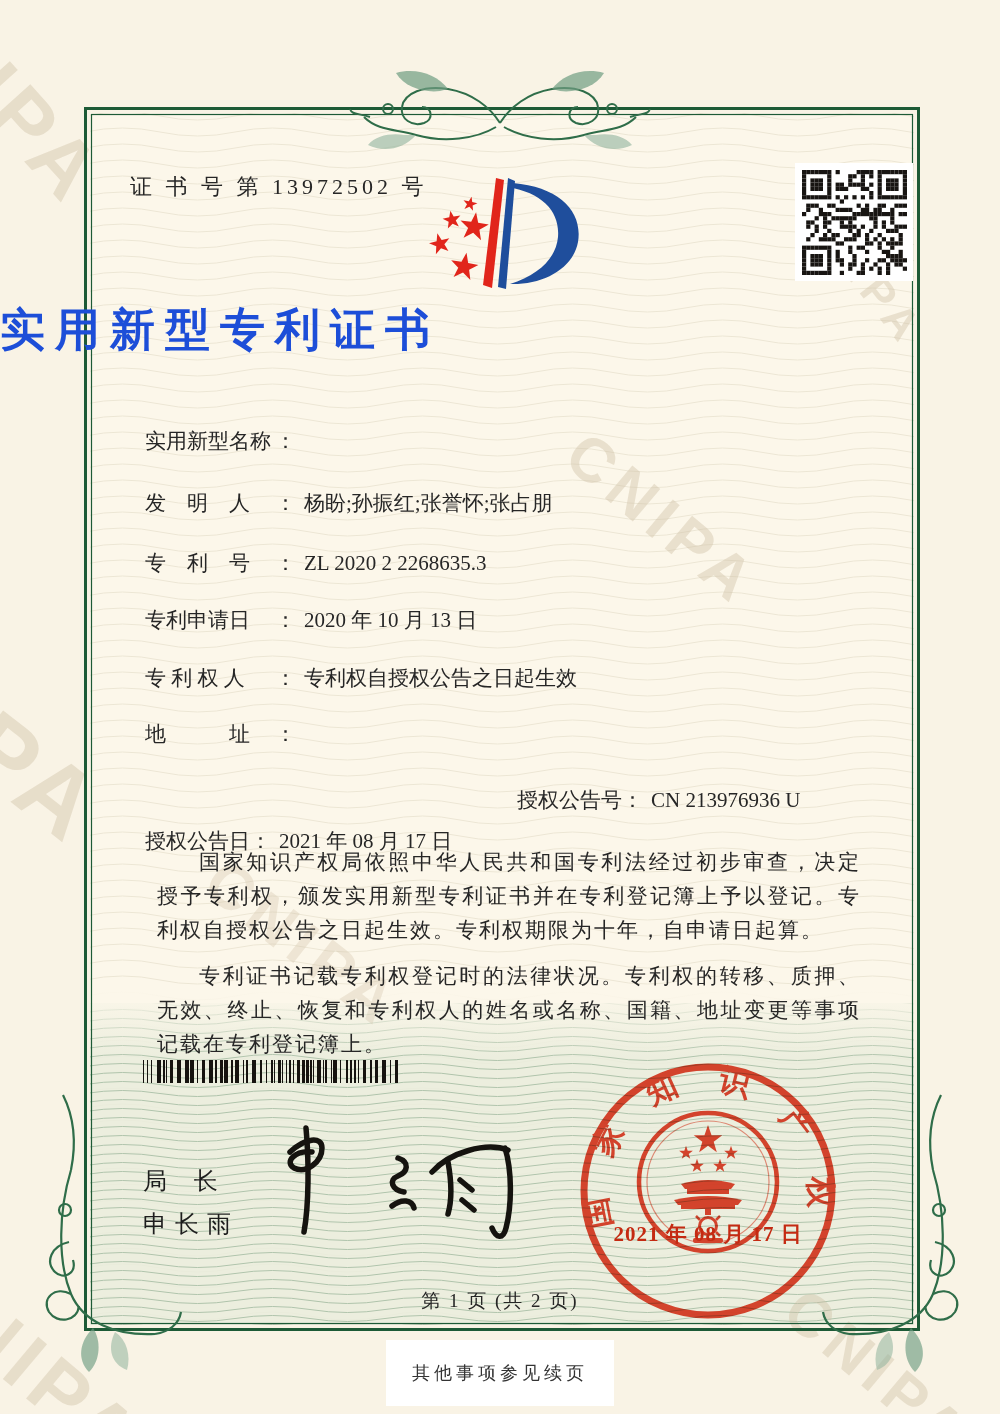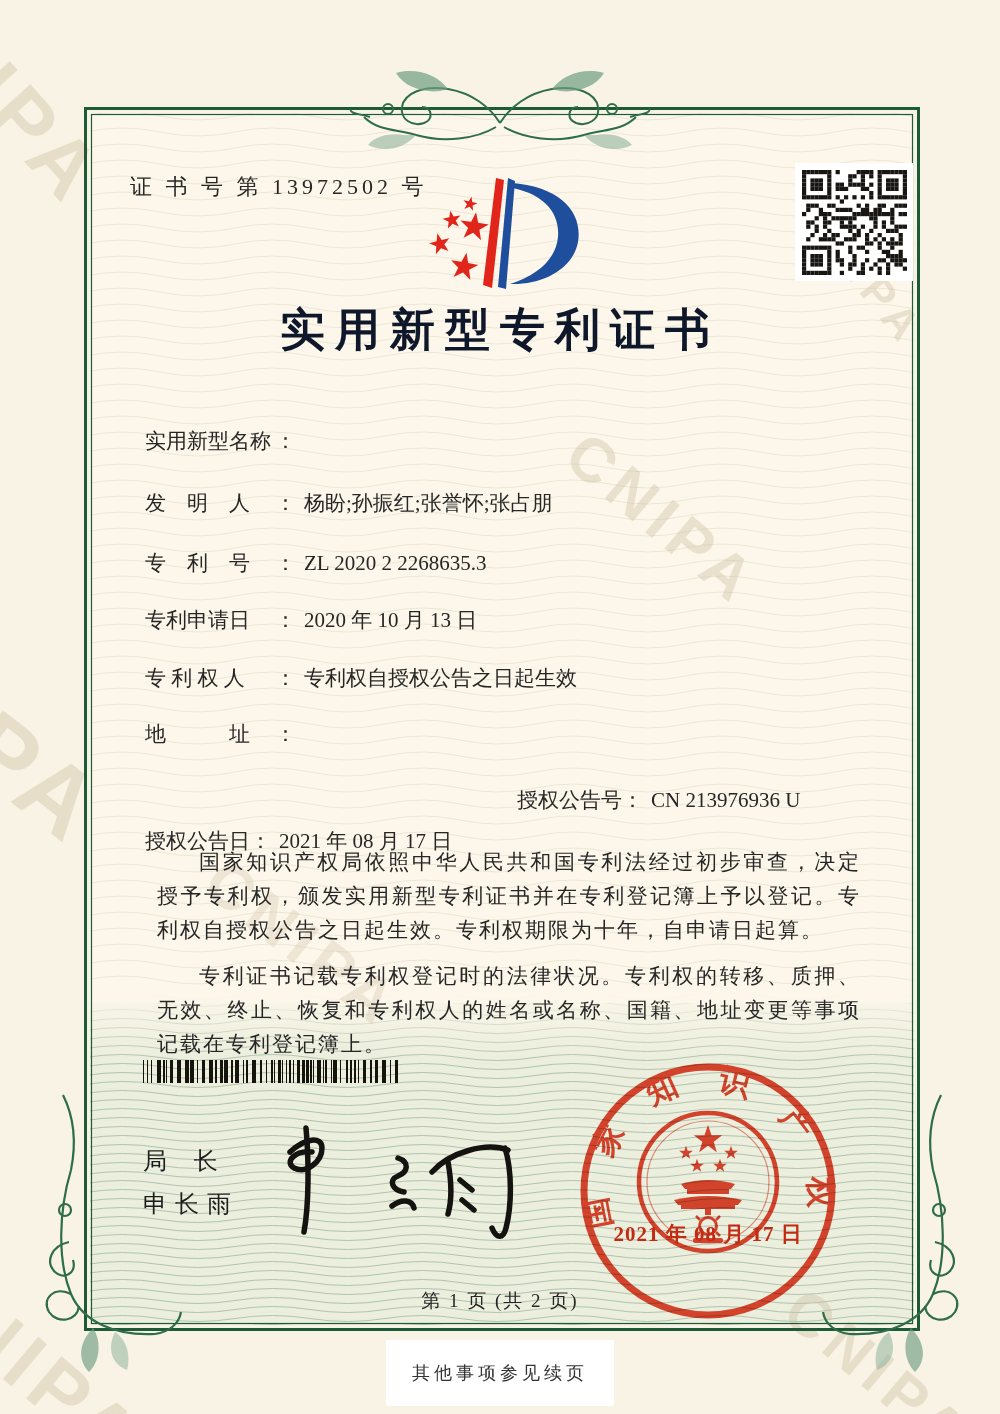--- a/index.html
+++ b/index.html
@@ -6,36 +6,36 @@
   body{width:1000px;height:1414px;background:#f2ede0;}
   .page{position:relative;width:1000px;height:1414px;background:#f9f3e5;overflow:hidden;
         font-family:"Liberation Serif",serif;color:#262626;}
   .layer{position:absolute;left:0;top:0;}
   
   .wm{position:absolute;font-family:"Liberation Sans",sans-serif;font-weight:bold;
       color:rgba(205,190,162,0.40);letter-spacing:8px;white-space:nowrap;z-index:1;
       transform-origin:left top;}
   
   .certno{position:absolute;left:130px;top:172px;font-size:22px;letter-spacing:4px;z-index:3;}
-  .title{position:absolute;left:0;top:300px;width:100%;text-align:center;font-size:45px;
-         font-weight:bold;letter-spacing:10px;color:#0f172a;z-index:3;}
+  .title{position:absolute;left:0;top:300px;width:100%;text-align:left;font-size:45px;
+         font-weight:bold;letter-spacing:10px;color:#1d4ed8;z-index:3;}
   .row{position:absolute;left:145px;width:730px;display:flex;align-items:flex-start;
        font-size:21px;line-height:1.55;z-index:3;}
   .lbl{display:inline-block;width:130px;white-space:pre;flex:0 0 130px;}
   .colon{margin-right:8px;}
   .val{flex:1;}
   .grant{display:block;}
   .g1{display:inline-flex;margin-top:41px;}
   .g2{position:absolute;left:372px;top:0;display:inline-flex;}
   .g1 .lbl,.g2 .lbl{width:auto;flex:0 0 auto;}
   .paras{position:absolute;left:145px;top:833px;width:728px;font-size:21px;
          line-height:34px;letter-spacing:2px;text-align:justify;z-index:3;}
   .paras p{margin:12px;text-indent:2em;}
   .officer{position:absolute;left:143px;font-family:"Liberation Sans",sans-serif;
-           font-size:24px;color:#1d1d1d;z-index:3;letter-spacing:10px;}
+           font-size:24px;color:#1d1d1d;z-index:3;letter-spacing:10px;margin-top:20px;}
   .footer{position:absolute;left:0;top:1288px;width:100%;text-align:center;font-size:19px;
           letter-spacing:2px;z-index:3;}
   .note{position:absolute;left:50%;top:1340px;transform:translateX(-50%);background:#ffffff;
         padding:21px 26px;font-size:18px;letter-spacing:4px;color:#333;z-index:3;}
   .qrbox{position:absolute;left:795px;top:163px;width:118px;height:118px;background:#fff;z-index:3;}
   .qrbox svg{position:absolute;left:7px;top:7px;}
   .barcode{position:absolute;left:143px;top:1060px;width:258px;height:23px;z-index:3;}
   .barcode i{position:absolute;top:0;height:100%;background:#16130f;}
   .sealdate{position:absolute;left:592px;top:1220px;width:232px;text-align:center;font-size:21px;
             font-weight:600;color:#c42a12;letter-spacing:1px;z-index:6;}

